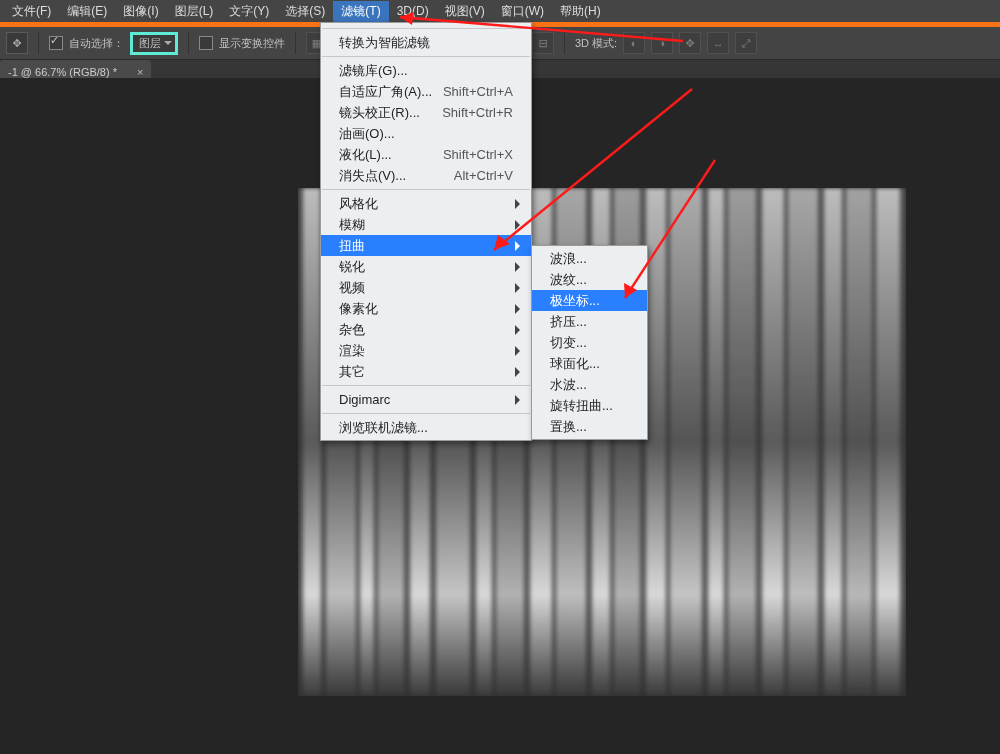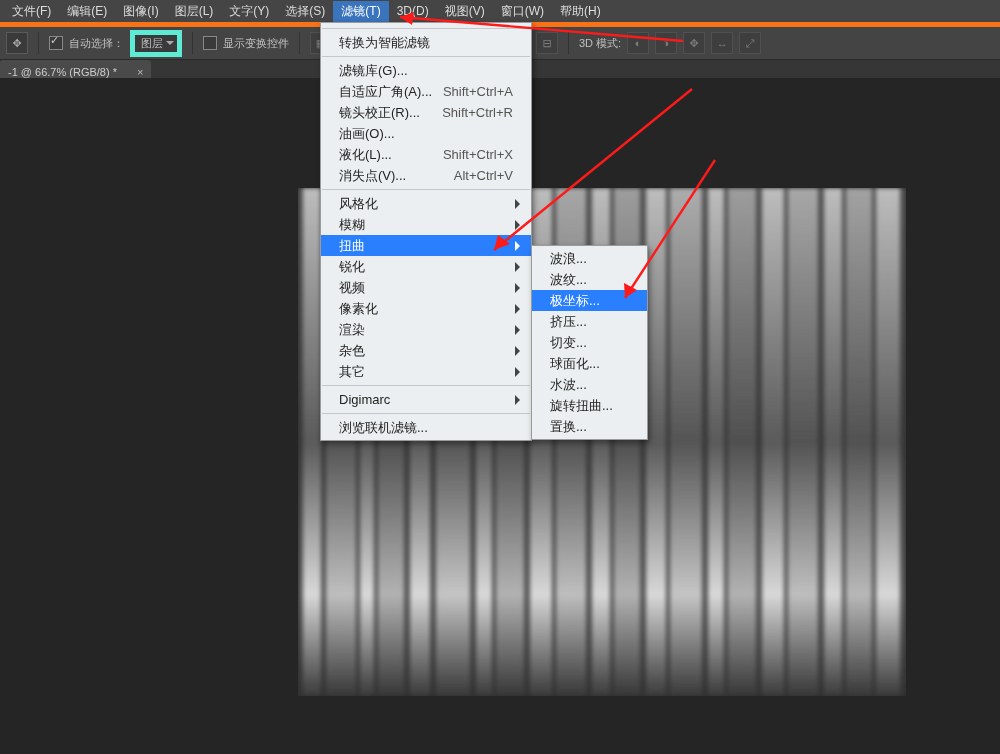--- a/index.html
+++ b/index.html
@@ -3,21 +3,21 @@
 <meta charset="utf-8">
 <style>
   html,body{margin:0;padding:0;width:1000px;height:754px;background:#202020;font-family:"Microsoft YaHei",Arial,sans-serif;font-size:12px;color:#ddd;overflow:hidden}
   .menubar{background:#454545;height:22px;display:flex;align-items:center;padding:0 4px;border-bottom:5px solid #f97316}
   .menubar .mitem{padding:2px 8px;color:#ddd;cursor:default}
   .menubar .mitem.active{background:#3a74bd;color:#fff}
   .optbar{background:#444;height:32px;display:flex;align-items:center;padding:0 6px;border-bottom:1px solid #2a2a2a;gap:6px;color:#c0c0c0;font-size:11px}
   .optbar .tool{width:20px;height:20px;border:1px solid #5a5a5a;background:#3a3a3a;display:flex;align-items:center;justify-content:center;color:#aaa}
   .optbar .chk{width:12px;height:12px;border:1px solid #888;background:#3a3a3a;display:inline-block;position:relative}
   .optbar .chk.on::after{content:"✓";position:absolute;top:-3px;left:0;color:#ccc;font-size:11px}
-  .optbar .dd{background:#3a3a3a;border:5px solid #5eead4;padding:1px 14px 1px 6px;position:relative}
+  .optbar .dd{background:#3a3a3a;border:3px solid #5eead4;padding:1px 14px 1px 6px;position:relative}
   .optbar .dd::after{content:"";position:absolute;right:3px;top:6px;border:4px solid transparent;border-top-color:#aaa}
   .optbar .sep{width:1px;height:22px;background:#333;margin:0 4px}
   .optbar .ico{opacity:.55}
   .tabbar{background:#363636;height:24px;display:flex;align-items:flex-end;border-bottom:1px solid #222}
   .tabbar .tab{background:#4a4a4a;color:#ccc;font-size:11px;padding:3px 8px;display:flex;align-items:center;gap:20px;height:18px;border-top-left-radius:3px;border-top-right-radius:3px;margin-left:0}
   .tabbar .tab .close{font-size:11px;color:#bbb}
   .canvas-wrap{position:absolute;left:0;top:78px;right:0;bottom:0;background:#252525;overflow:hidden}
   .canvas{position:absolute;left:298px;top:110px;width:608px;height:508px;background:#555}
   .canvas svg{width:100%;height:100%;display:block}
   
@@ -174,24 +174,24 @@
     <div class="row sub">
       <span>锐化</span>
     </div>
     <div class="row sub">
       <span>视频</span>
     </div>
     <div class="row sub">
       <span>像素化</span>
     </div>
     <div class="row sub">
+      <span>杂色</span>
+    </div>
+    <div class="row sub">
       <span>渲染</span>
-    </div>
-    <div class="row sub">
-      <span>杂色</span>
     </div>
     <div class="row sub">
       <span>其它</span>
     </div>
     <div class="sep"></div>
     <div class="row sub">
       <span>Digimarc</span>
     </div>
     <div class="sep"></div>
     <div class="row">

